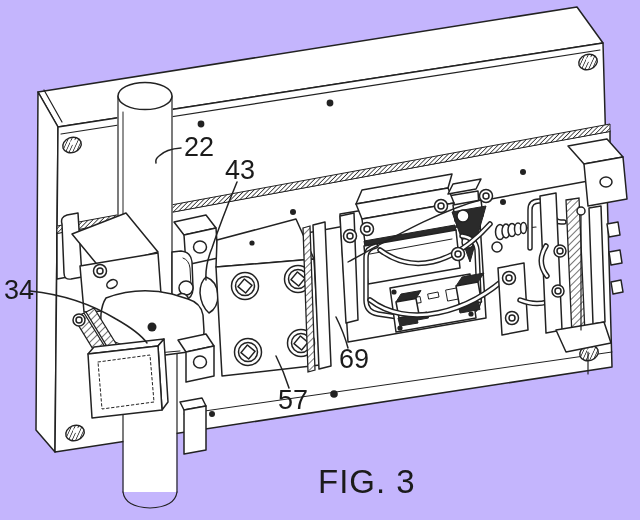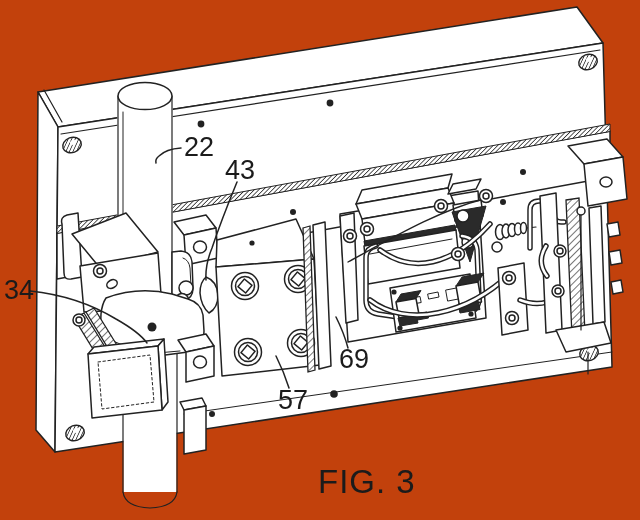--- a/index.html
+++ b/index.html
@@ -1,20 +1,20 @@
 <!DOCTYPE html>
 <html><head>
 <meta charset="utf-8">
 <style>
   html, body { margin: 0; padding: 0; background: #ffffff; }
   .figure-page {
     position: relative;
     width: 640px;
     height: 520px;
-    background: #c2410c;
+    background: #c4b5fd;
     font-family: "Liberation Sans", sans-serif;
     overflow: hidden;
   }
   svg.patent-svg { position: absolute; left: 0; top: 0; }
   .ln   { fill: #ffffff; stroke: #222222; stroke-width: 1.5; stroke-linejoin: round; stroke-linecap: round; }
   .ln2  { fill: none;    stroke: #222222; stroke-width: 1.2; stroke-linecap: round; }
   .thin { fill: none;    stroke: #222222; stroke-width: 1;   stroke-linecap: round; }
   .dark { fill: #2a2a2a; stroke: #222222; stroke-width: 1; }
   .dot  { fill: #222222; stroke: none; }
   .tube-o { fill: none; stroke: #222222; stroke-width: 5.5; stroke-linecap: round; stroke-linejoin: round; }

